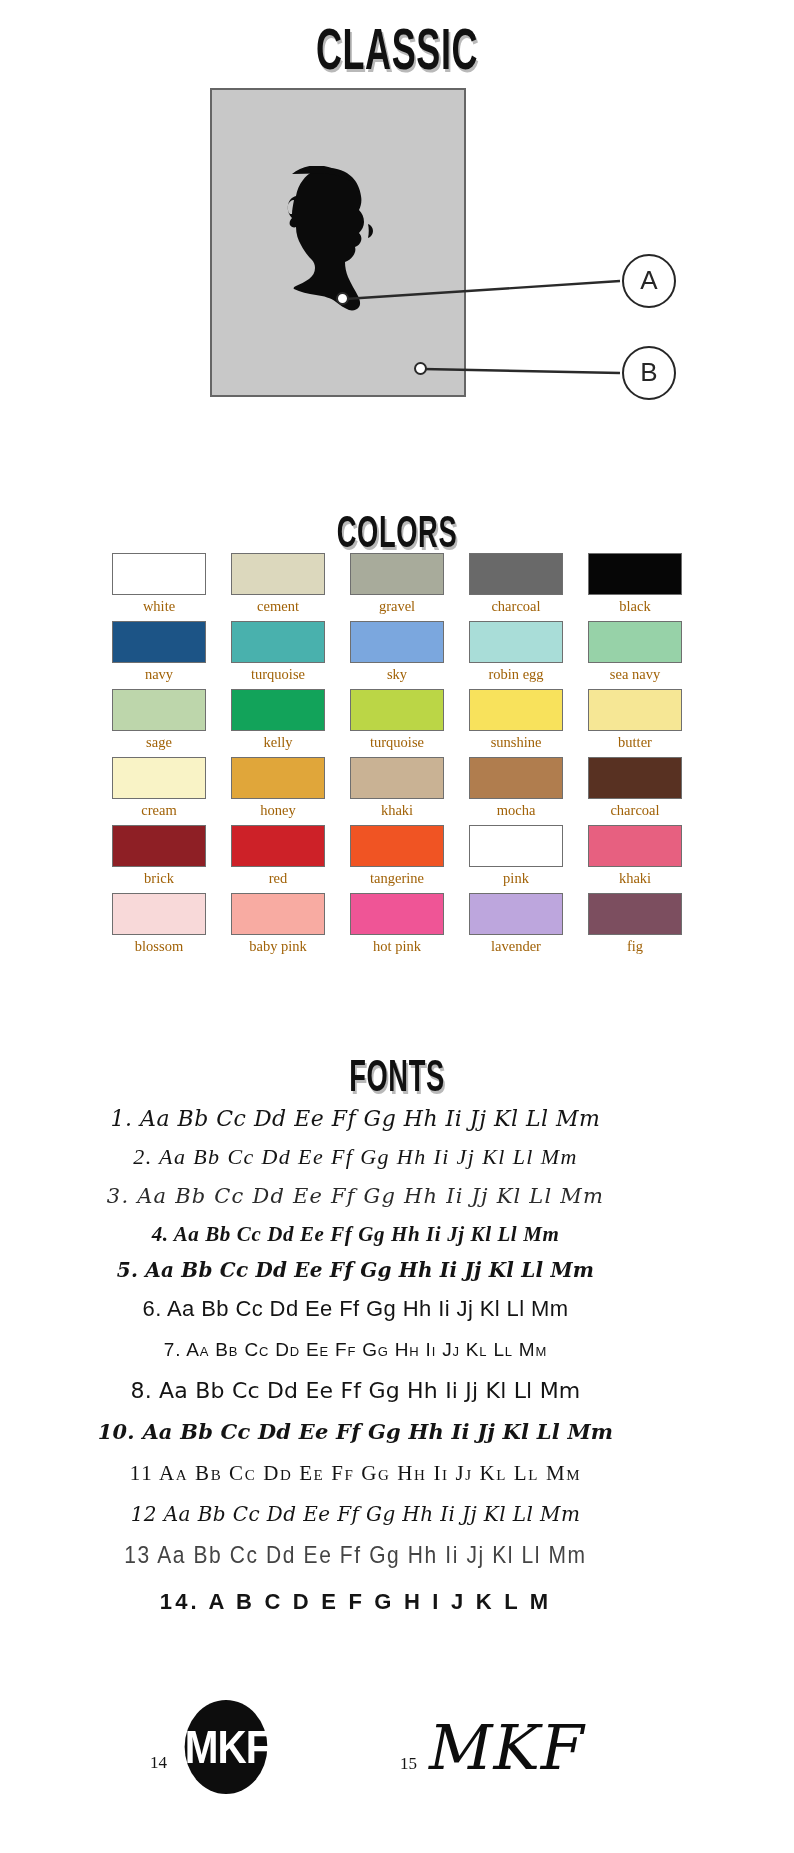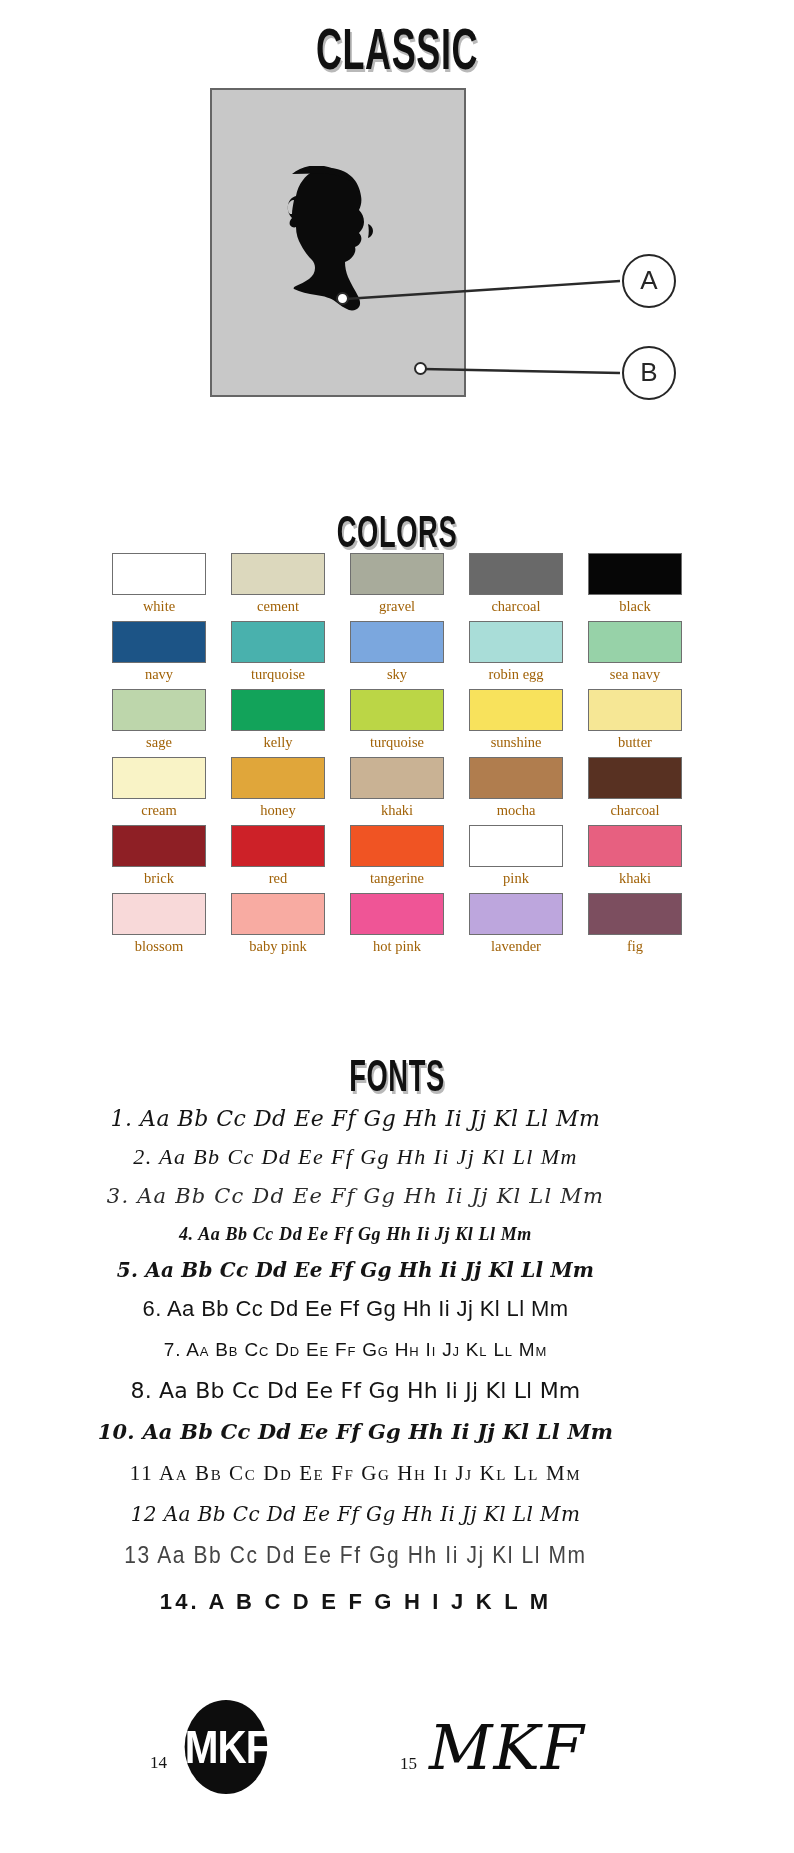--- a/index.html
+++ b/index.html
@@ -157,21 +157,21 @@
   }
   .font-line {
     text-align: center;
     white-space: nowrap;
     color: #141414;
     overflow: hidden;
   }
   .fl-script-a { font-family: "DejaVu Serif", serif; font-style: italic; font-size: 22px; line-height: 38px; letter-spacing: 0.5px; }
   .fl-script-b { font-family: "Liberation Serif", serif; font-style: italic; font-size: 22px; line-height: 38px; letter-spacing: 1.4px; }
   .fl-script-c { font-family: "DejaVu Serif", serif; font-style: italic; font-size: 21px; line-height: 40px; letter-spacing: 1.2px; color: #2b2b2b; }
-  .fl-script-d { font-family: "Liberation Serif", serif; font-style: italic; font-weight: bold; font-size: 18px; line-height: 36px; letter-spacing: 0.6px; }
+  .fl-script-d { font-family: "Liberation Serif", serif; font-style: italic; font-weight: bold; font-size: 21px; line-height: 36px; letter-spacing: 0.6px; }
   .fl-script-e { font-family: "DejaVu Serif", serif; font-style: italic; font-weight: bold; font-size: 20px; line-height: 36px; letter-spacing: 0.2px; }
   .fl-sans-1  { font-family: "Liberation Sans", sans-serif; font-size: 22px; line-height: 42px; letter-spacing: 0.4px; }
   .fl-smallcap{ font-family: "Liberation Sans", sans-serif; font-size: 19px; line-height: 40px; letter-spacing: 0.8px; font-variant: small-caps; }
   .fl-sans-2  { font-family: "DejaVu Sans", sans-serif; font-size: 22px; line-height: 42px; letter-spacing: 0.2px; text-align: center; }
   .fl-black   { font-family: "DejaVu Serif", serif; font-style: italic; font-weight: bold; font-size: 21px; line-height: 40px; letter-spacing: 0.2px; }
   .fl-roman   { font-family: "Liberation Serif", serif; font-size: 21px; line-height: 42px; letter-spacing: 1.6px; font-variant: small-caps; }
   .fl-calig   { font-family: "DejaVu Serif", serif; font-style: italic; font-size: 20px; line-height: 40px; letter-spacing: 0.4px; }
   .fl-thin    { font-family: "Liberation Sans", sans-serif; font-size: 21px; line-height: 42px; letter-spacing: 1.6px; color: #444444; transform: scaleY(1.18); transform-origin: center; }
   .fl-heavy   { font-family: "Liberation Sans", sans-serif; font-weight: bold; font-size: 22px; line-height: 52px; letter-spacing: 3.2px; }
 

